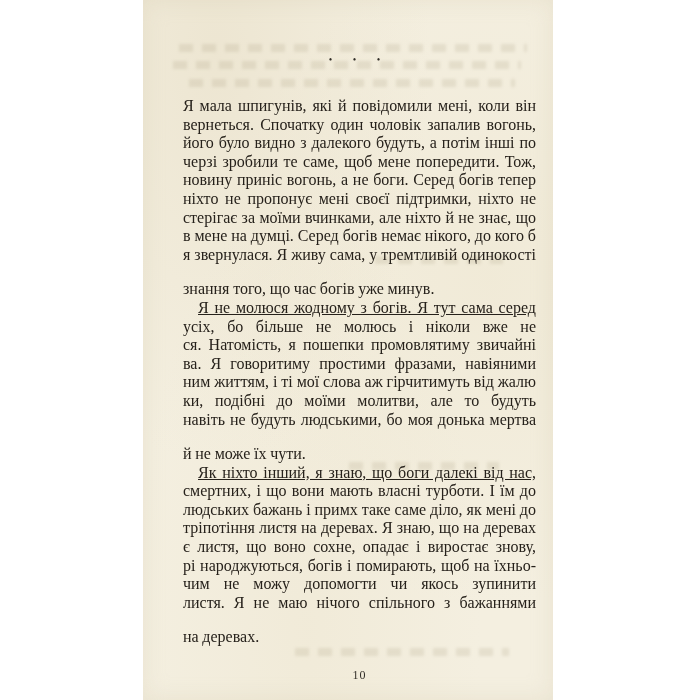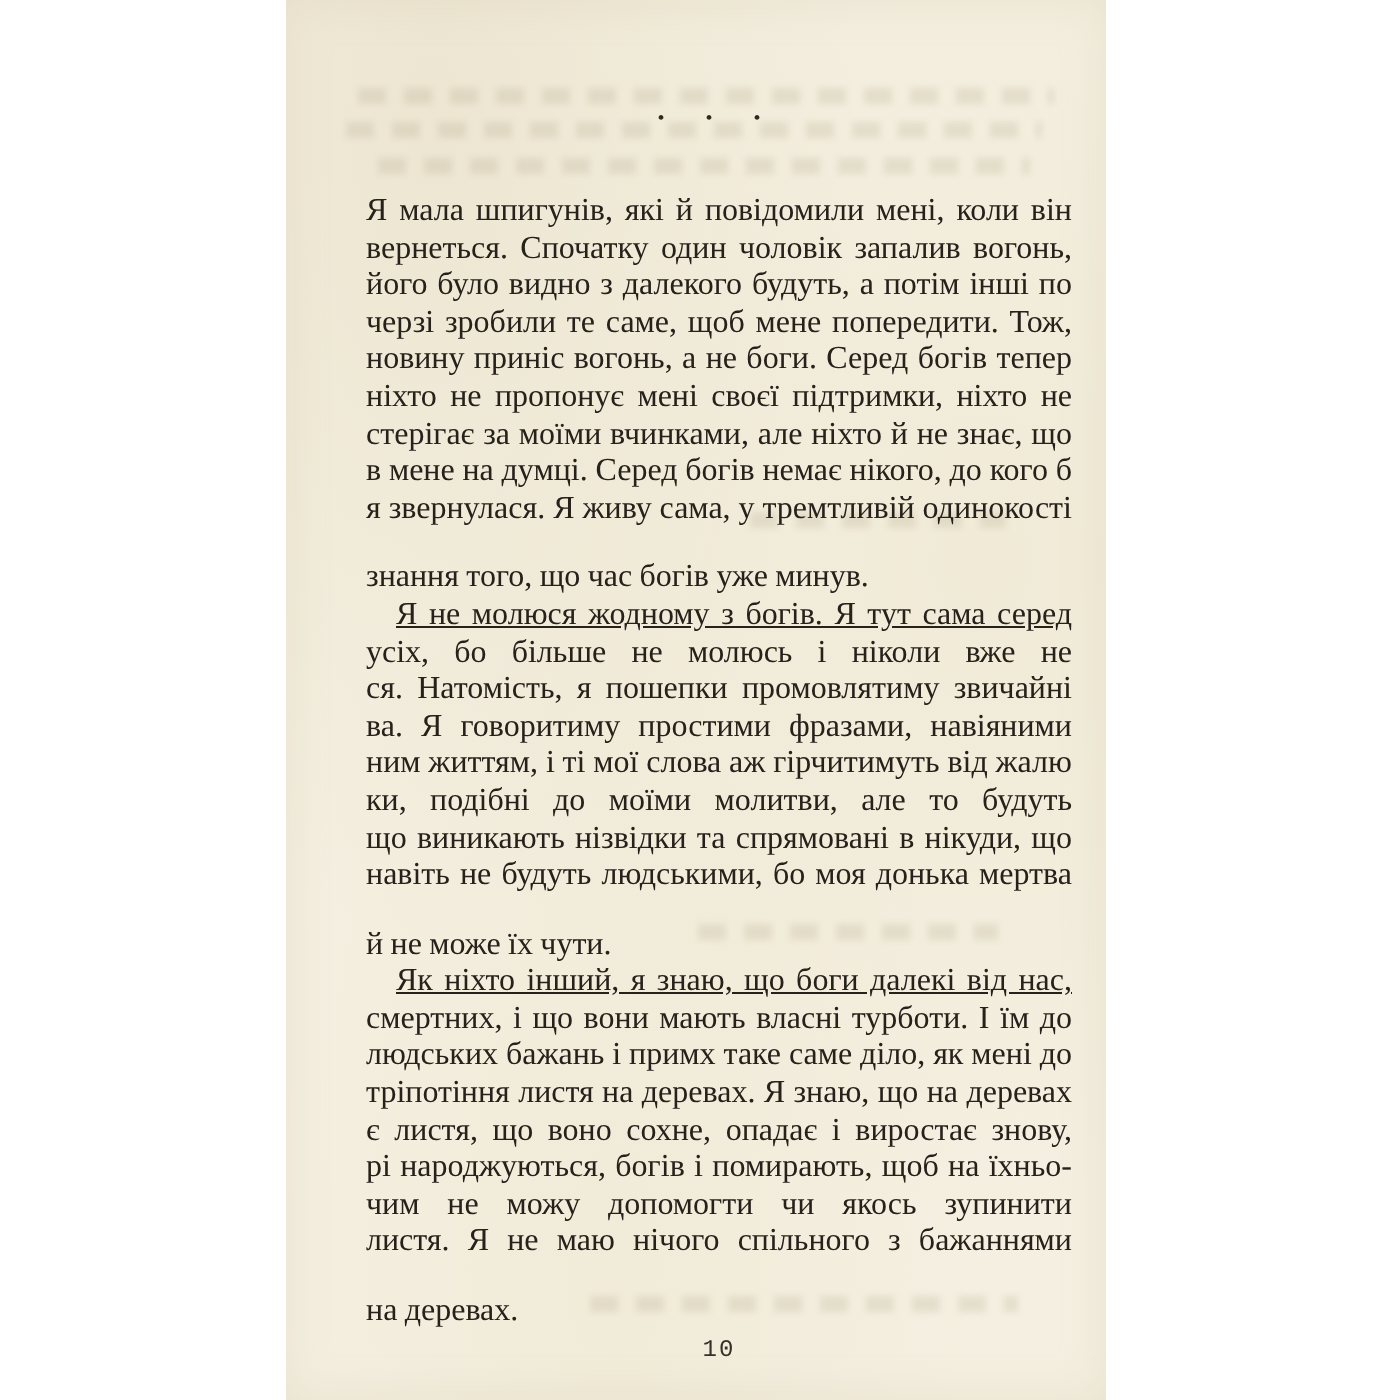--- a/index.html
+++ b/index.html
@@ -80,21 +80,21 @@
   .line.indent {
     padding-left: 15px;
     text-decoration: underline;
   }
   .pagenum {
     position: absolute;
     left: 40px;
     width: 353px;
     top: 668px;
     text-align: center;
-    font-family: Liberation Mono, monospace;
+    font-family: Liberation Serif, serif;
     font-size: 12px;
     letter-spacing: 1px;
     color: #33302a;
   }
 </style>
 </head>
 <body>
 
 <div class="scan">
   <div class="page">
@@ -117,21 +117,20 @@
         <div class="line">стерігає за моїми вчинками, але ніхто й не знає, що</div>
         <div class="line">в мене на думці. Серед богів немає нікого, до кого б</div>
         <div class="line">я звернулася. Я живу сама, у тремтливій одинокості</div>
         <div class="line par-end">знання того, що час богів уже минув.</div>
         <div class="line indent">Я не молюся жодному з богів. Я тут сама серед</div>
         <div class="line">усіх, бо більше не молюсь і ніколи вже не молитиму-</div>
         <div class="line">ся. Натомість, я пошепки промовлятиму звичайні сло-</div>
         <div class="line">ва. Я говоритиму простими фразами, навіяними зем-</div>
         <div class="line">ним життям, і ті мої слова аж гірчитимуть від жалю за</div>
         <div class="line">ки, подібні до моїми молитви, але то будуть молитви,</div>
-        <div class="line">що виникають нізвідки та спрямовані в нікуди, що</div>
         <div class="line">навіть не будуть людськими, бо моя донька мертва</div>
         <div class="line par-end">й не може їх чути.</div>
         <div class="line indent">Як ніхто інший, я знаю, що боги далекі від нас,</div>
         <div class="line">смертних, і що вони мають власні турботи. І їм до</div>
         <div class="line">людських бажань і примх таке саме діло, як мені до</div>
         <div class="line">тріпотіння листя на деревах. Я знаю, що на деревах</div>
         <div class="line">є листя, що воно сохне, опадає і виростає знову, щоб</div>
         <div class="line">рі народжуються, богів і помирають, щоб на їхньо-</div>
         <div class="line">чим не можу допомогти чи якось зупинити опадання</div>
         <div class="line">листя. Я не маю нічого спільного з бажаннями листя</div>

